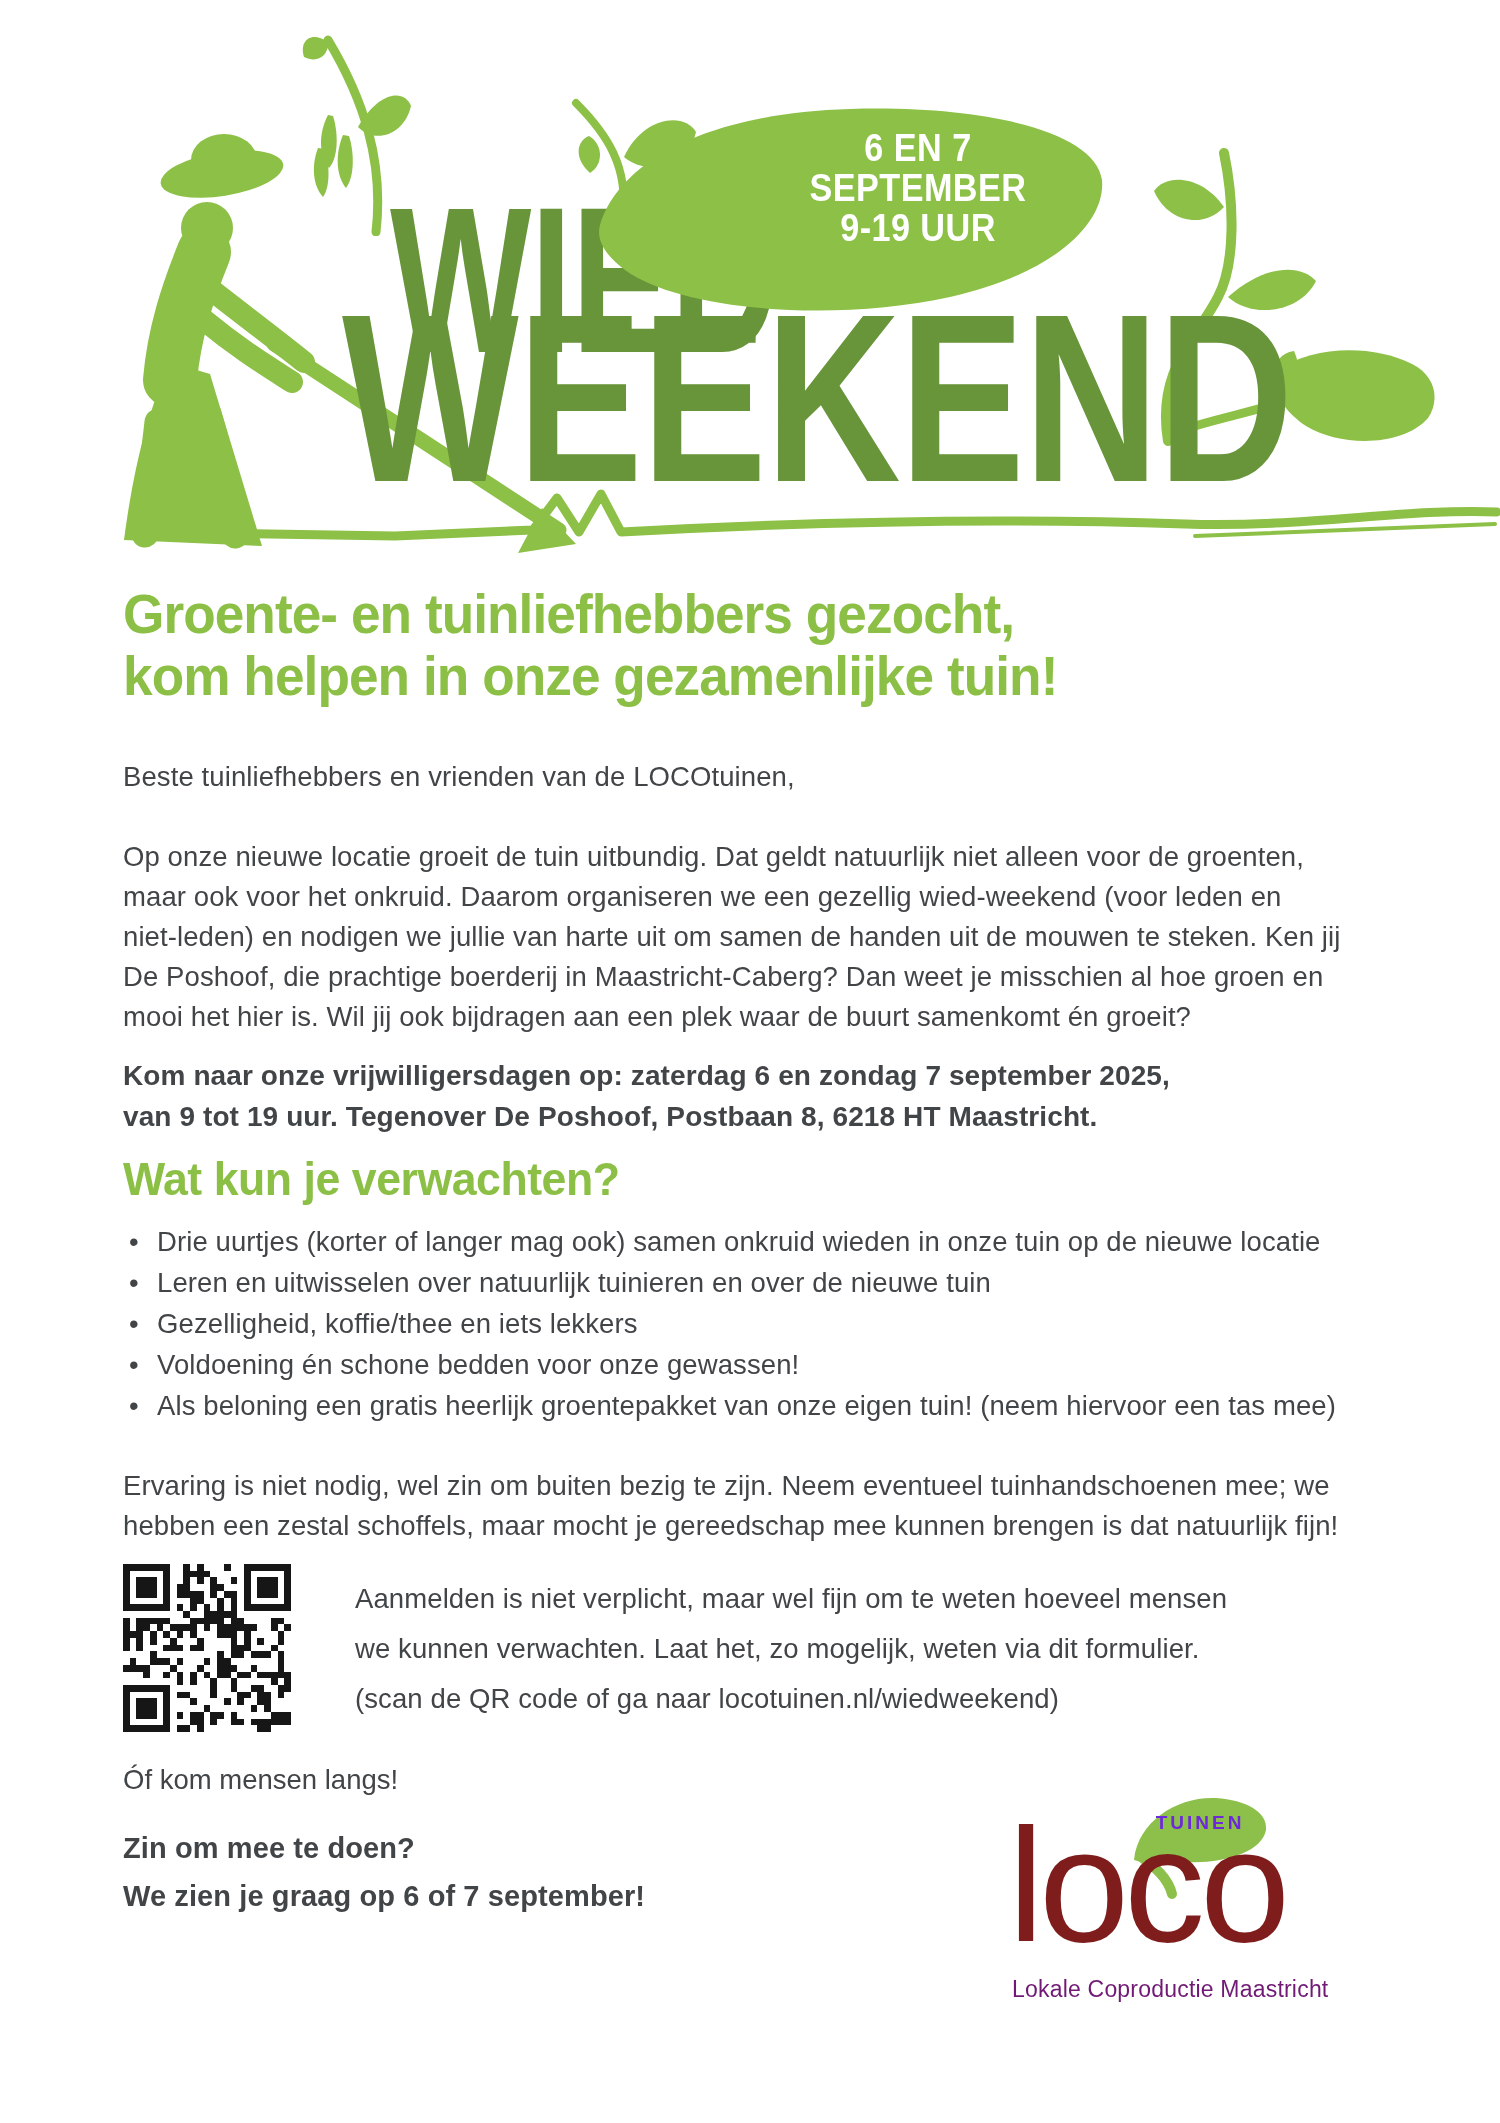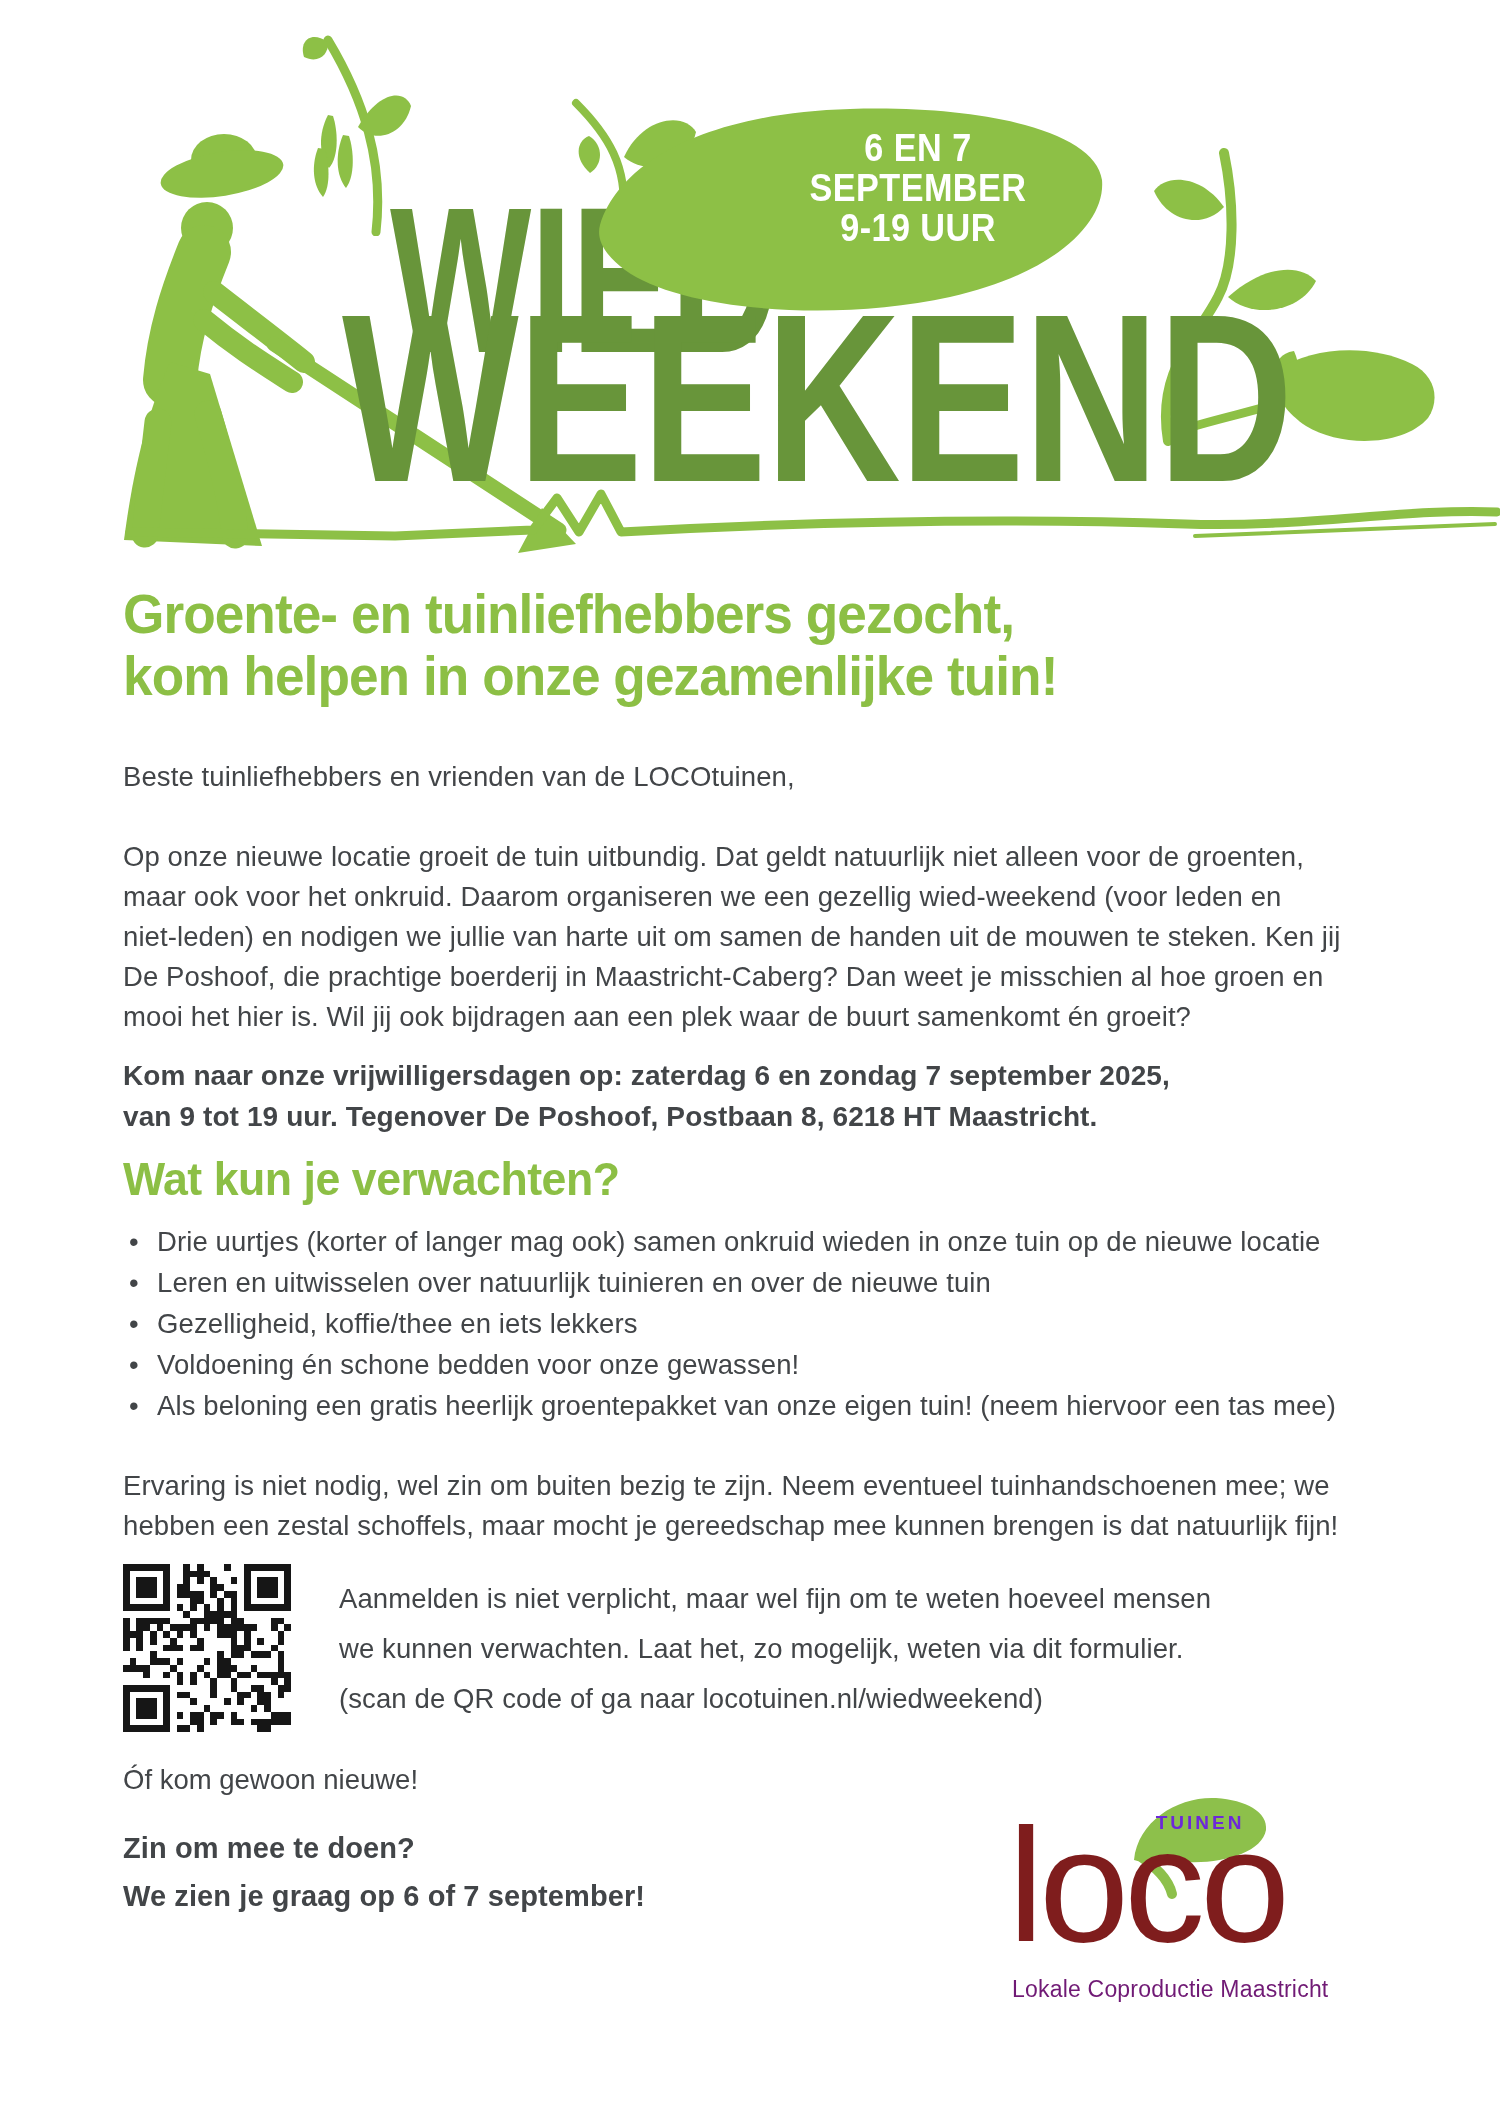--- a/index.html
+++ b/index.html
@@ -36,21 +36,21 @@
   .cta{margin-top:18px;font-size:28px;line-height:41px;}
   .section-heading{
     margin-top:16px;color:#8CBF45;font-weight:bold;font-size:47px;line-height:52px;
     transform:scaleX(0.95);transform-origin:left top;letter-spacing:-0.5px;
   }
   ul.bullets{list-style:none;margin:16px 0 0 0;padding:0;}
   ul.bullets li{
     position:relative;padding-left:34px;font-size:27.5px;line-height:41px;letter-spacing:0.1px;
   }
   ul.bullets li::before{content:"•";position:absolute;left:6px;top:0;}
-  .signup-row{display:flex;margin-top:18px;gap:48px;align-items:flex-start;}
+  .signup-row{display:flex;margin-top:18px;gap:64px;align-items:flex-start;}
   .qr{width:168px;height:168px;flex:0 0 auto;}
   .signup-text{font-size:27.5px;line-height:50px;padding-top:10px;letter-spacing:0.1px;}
   .dropin{margin-top:32px;font-size:27.5px;}
   .closing{margin-top:22px;font-size:29px;line-height:48px;}
   
   .logo{position:absolute;left:1008px;top:1788px;width:340px;height:230px;}
   .logo svg{position:absolute;}
   .logo-leaf-label{
     position:absolute;left:132px;top:24px;width:120px;text-align:center;
     color:#6d28d9;font-weight:bold;font-size:19px;letter-spacing:3px;
@@ -464,21 +464,21 @@
             <rect x="9" y="24" width="1" height="1"></rect>
             <rect x="11" y="24" width="1" height="1"></rect>
             <rect x="20" y="24" width="1" height="1"></rect>
             <rect x="21" y="24" width="1" height="1"></rect>
           </svg></div>
       <div class="signup-text preline">Aanmelden is niet verplicht, maar wel fijn om te weten hoeveel mensen
 we kunnen verwachten. Laat het, zo mogelijk, weten via dit formulier.
 (scan de QR code of ga naar locotuinen.nl/wiedweekend)</div>
     </div>
 
-    <p class="dropin">Óf kom gewoon nieuwe!</p>
+    <p class="dropin">Óf kom mensen langs!</p>
 
     <p class="para preline bold closing">Zin om mee te doen?
 We zien je graag op 6 of 7 september!</p>
   </div>
 
   <div class="logo">
     <svg style="left:116px;top:2px;" width="150" height="112" viewBox="0 0 150 112">
       <g fill="#8DC04B" stroke="#8DC04B">
         <path d="M 10,70 C 14,30 55,6 92,8 C 122,10 144,22 142,40 C 138,62 100,74 62,72 C 40,71 20,74 10,70 Z" stroke="none"></path>
         <path d="M 16,66 C 32,78 44,88 48,104" fill="none" stroke-width="10" stroke-linecap="round"></path>

